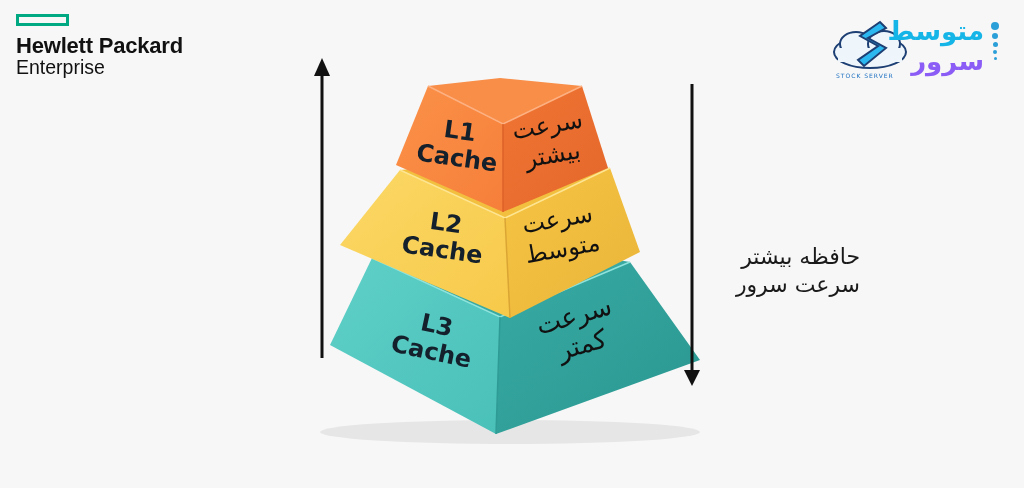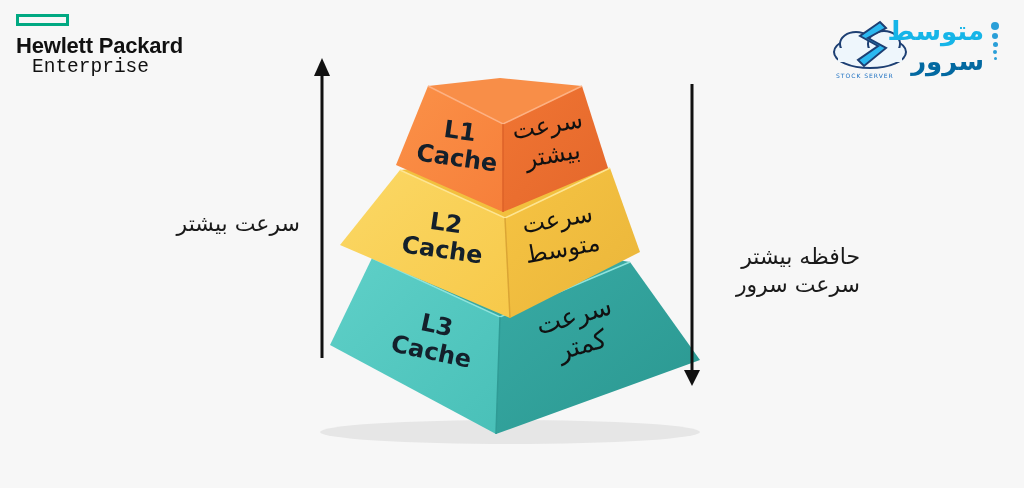--- a/index.html
+++ b/index.html
@@ -1,23 +1,23 @@
 <!DOCTYPE html>
 <html><head>
 <meta charset="utf-8">
 <style>
   html, body { margin:0; padding:0; }
   body { width:1024px; height:488px; background:#f7f7f7; position:relative; overflow:hidden; font-family:"DejaVu Sans", sans-serif; }
   .hpe { position:absolute; left:16px; top:14px; }
   .hpe .bar { width:53px; height:12px; border:3px solid #01a982; box-sizing:border-box; }
   .hpe .l1 { font-family:Liberation Sans, sans-serif; font-weight:bold; font-size:22px; color:#111; margin-top:10px; line-height:20px; letter-spacing:-0.2px; }
-  .hpe .l2 { font-family:Liberation Mono, monospace; font-size:19.5px; color:#111; line-height:22px;margin-left:16px; }
+  .hpe .l2 { font-family:Liberation Sans, sans-serif; font-size:19.5px; color:#111; line-height:22px; }
   .logo { position:absolute; left:830px; top:14px; width:190px; height:70px; }
   .logo .fa1 { position:absolute; right:36px; top:2px; font-size:26px; font-weight:bold; color:#16b5e8; direction:rtl; }
-  .logo .fa2 { position:absolute; right:36px; top:32px; font-size:26px; font-weight:bold; color:#0369a1; direction:rtl; }
+  .logo .fa2 { position:absolute; right:36px; top:32px; font-size:26px; font-weight:bold; color:#8b5cf6; direction:rtl; }
   .logo .en { position:absolute; left:6px; top:58px; font-size:6px; color:#1a6ec0; letter-spacing:1px; }
   .logo .dots { position:absolute; right:20px; top:8px; width:10px; }
   .logo .dots span { display:block; margin:0 auto 3px; border-radius:50%; background:#2a9fd8; }
   .diagram { position:absolute; left:0; top:0; }
   .side-text { position:absolute; direction:rtl; text-align:right; font-size:22px; line-height:28px; color:#1a1a1a; }
   .side-left { left:160px; top:210px; width:140px; }
   .side-right { left:700px; top:210px; width:160px;margin-top:33px; }
   .blk-label { position:absolute; font-weight:bold; color:#14202b; text-align:center; font-size:24px; line-height:27px; }
   .blk-fa { position:absolute; direction:rtl; text-align:center; color:#111; font-size:24px; line-height:30px; }
 </style>
@@ -109,21 +109,20 @@
     <polygon points="314,76 330,76 322,58" fill="#111"></polygon>
   </g>
 
   <g>
     <line x1="692" y1="84" x2="692" y2="372" stroke="#111" stroke-width="3"></line>
     <polygon points="684,370 700,370 692,386" fill="#111"></polygon>
   </g>
 </svg>
 
 <div class="side-text side-left">
-  <div>سرعت بیشتر</div>
 </div>
 <div class="side-text side-right">
   <div>حافظه بیشتر</div>
   <div>سرعت سرور</div>
 </div>
 
 <div class="blk-label" style="left:418px;top:118px;width:80px;transform:rotate(8deg);">
   <div>L1</div>
   <div>Cache</div>
 </div>

